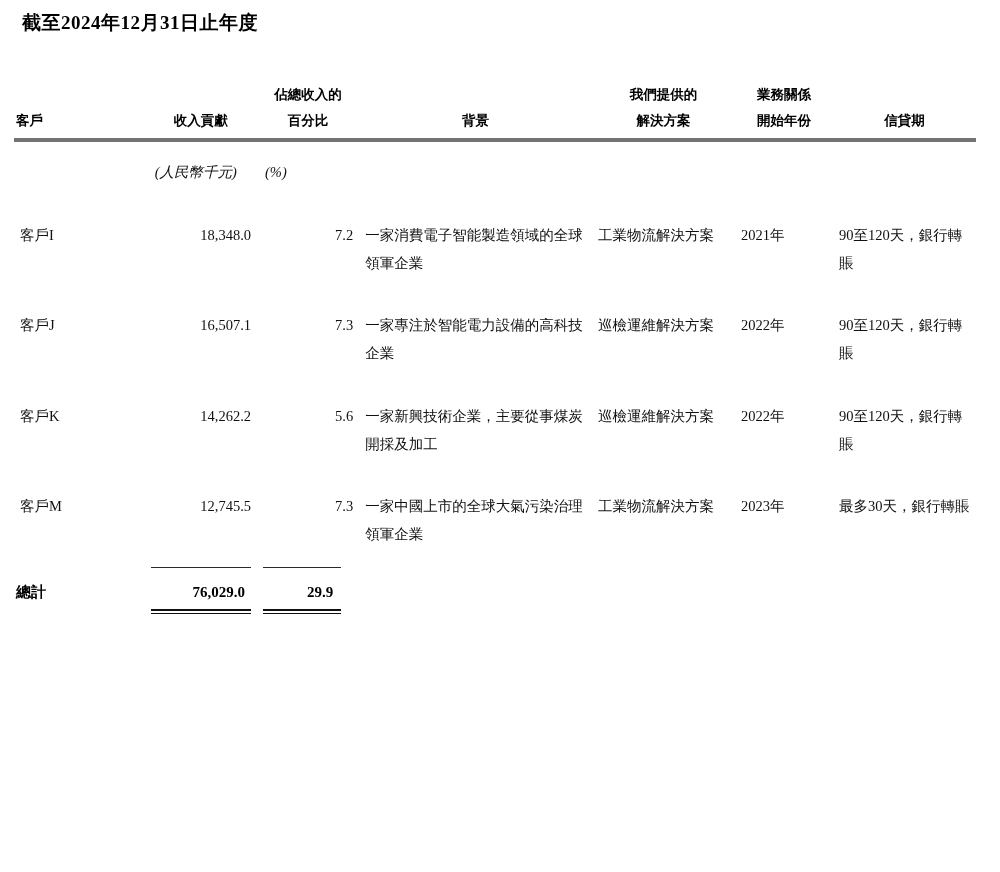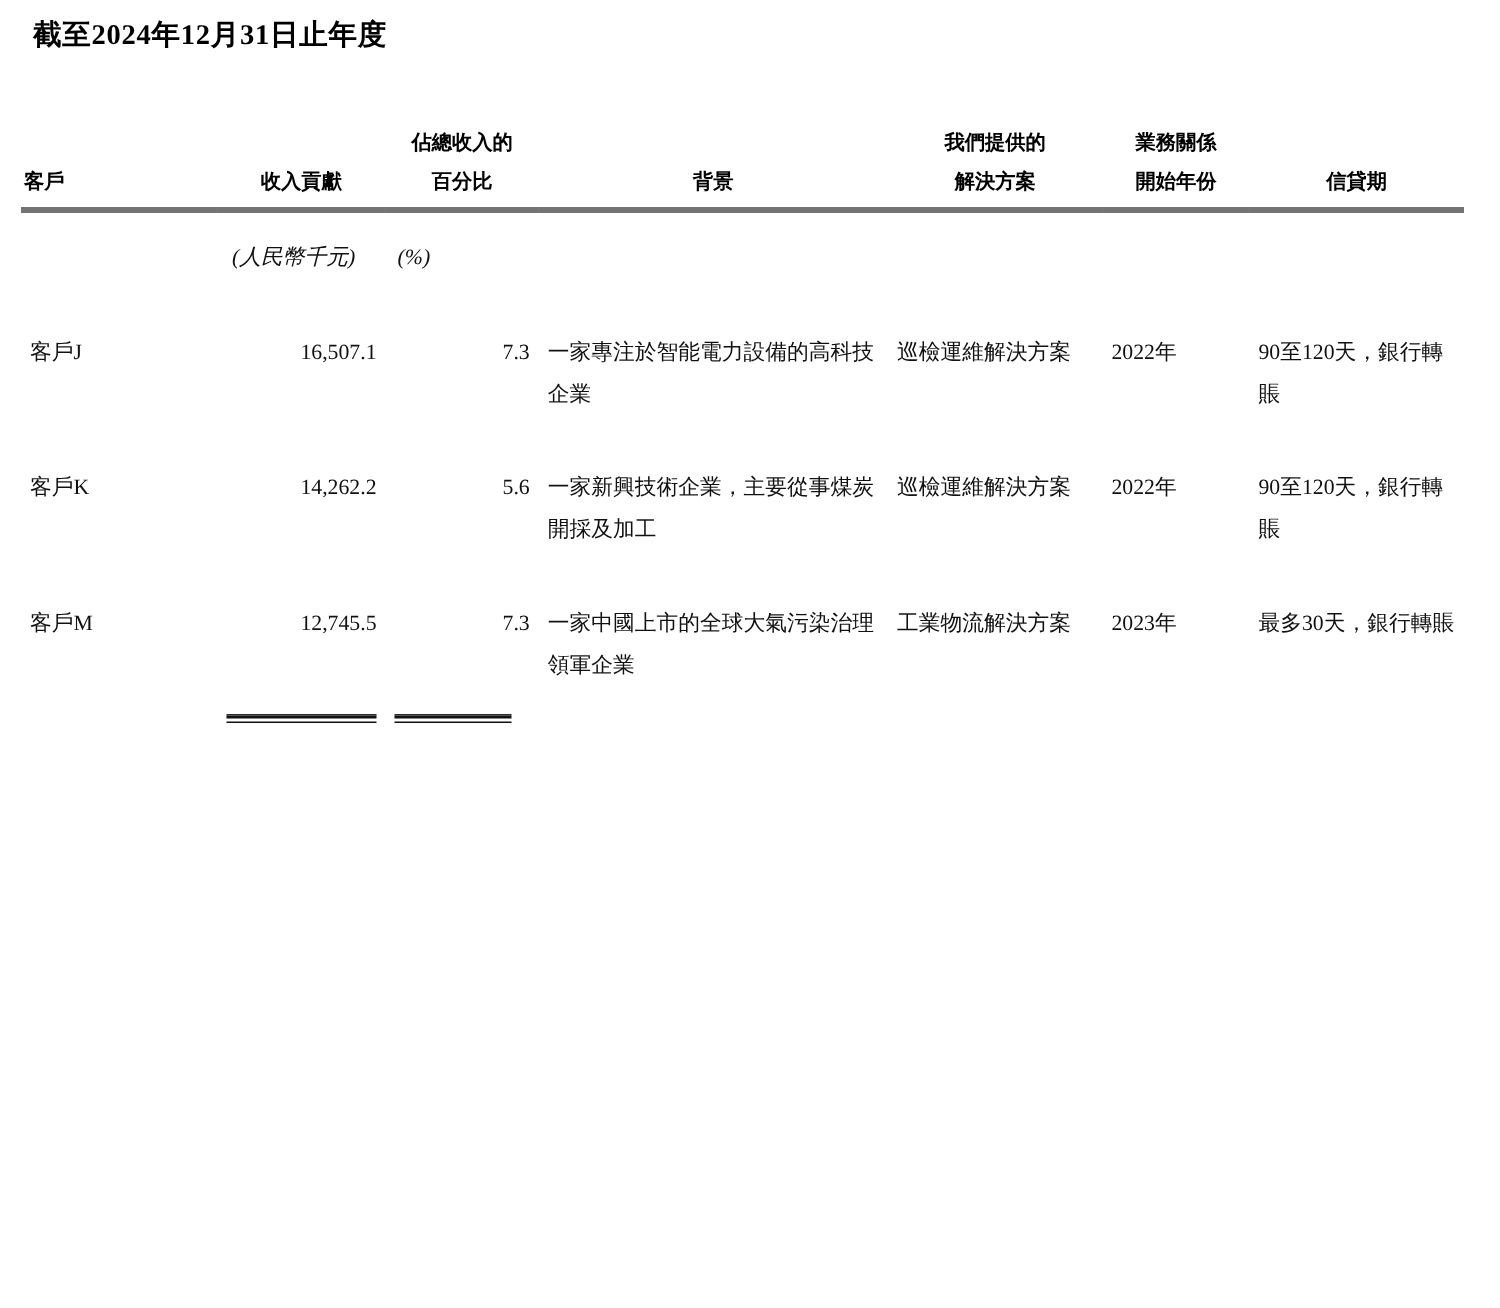--- a/index.html
+++ b/index.html
@@ -165,20 +165,29 @@
       <tr class="units">
         <td></td>
         <td class="u-revenue">(人民幣千元)</td>
         <td class="u-pct">(%)</td>
         <td></td>
         <td></td>
         <td></td>
         <td></td>
       </tr>
 
+      <tr>
+        <td class="d-customer">客戶I</td>
+        <td class="d-revenue">18,348.0</td>
+        <td class="d-pct">7.2</td>
+        <td class="d-bg">一家消費電子智能製造領域的全球領軍企業</td>
+        <td class="d-sol">工業物流解決方案</td>
+        <td class="d-year">2021年</td>
+        <td class="d-credit">90至120天，銀行轉賬</td>
+      </tr>
 
       <tr>
         <td class="d-customer">客戶J</td>
         <td class="d-revenue">16,507.1</td>
         <td class="d-pct">7.3</td>
         <td class="d-bg">一家專注於智能電力設備的高科技企業</td>
         <td class="d-sol">巡檢運維解決方案</td>
         <td class="d-year">2022年</td>
         <td class="d-credit">90至120天，銀行轉賬</td>
       </tr>
@@ -211,20 +220,29 @@
           </td>
         <td class="rr-pct">
             <div class="rule"></div>
           </td>
         <td></td>
         <td></td>
         <td></td>
         <td></td>
       </tr>
 
+      <tr class="total">
+        <td class="t-label">總計</td>
+        <td class="t-revenue">76,029.0</td>
+        <td class="t-pct">29.9</td>
+        <td></td>
+        <td></td>
+        <td></td>
+        <td></td>
+      </tr>
 
       <tr class="dbl-rule">
         <td></td>
         <td class="dr-revenue">
             <div class="dbl"></div>
           </td>
         <td class="dr-pct">
             <div class="dbl"></div>
           </td>
         <td></td>

